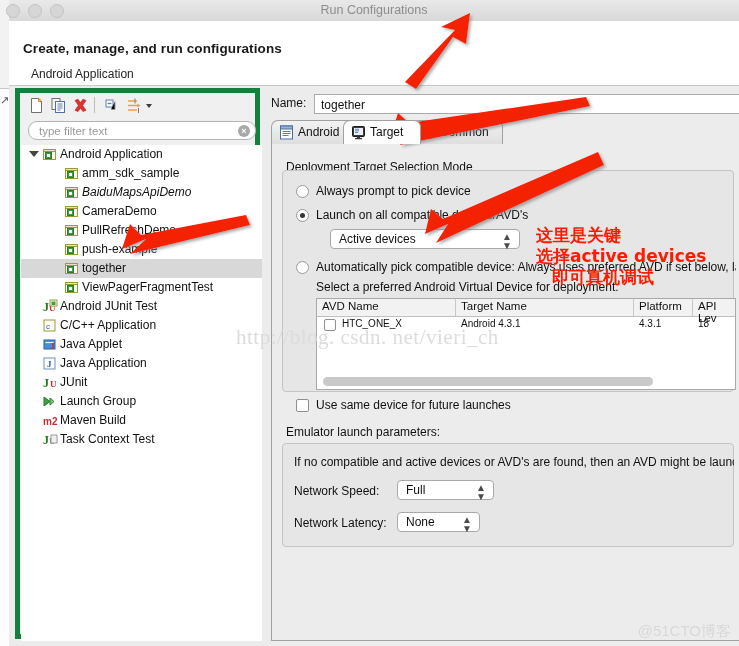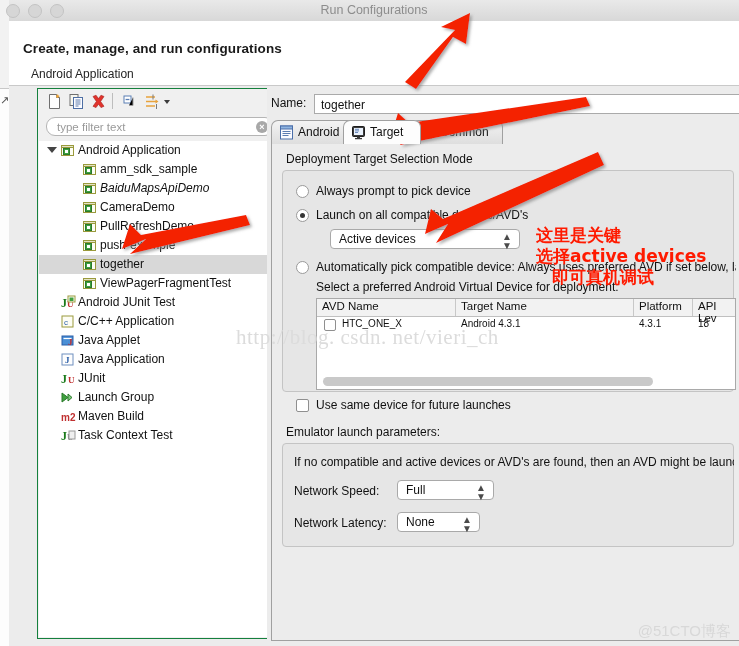--- a/index.html
+++ b/index.html
@@ -30,21 +30,21 @@
   .header{position:absolute;left:0;top:21px;width:730px;height:64px;background:#ffffff;
      border-bottom:1px solid #c9c9c9;}
   .hdr-title{position:absolute;left:14px;top:20px;font-size:13.5px;font-weight:bold;color:#1a1a1a;letter-spacing:.1px;}
   .hdr-sub{position:absolute;left:22px;top:46px;font-size:12px;color:#242424;}
 
   
   .body-area{position:absolute;left:0;top:86px;width:730px;height:560px;background:#ececec;}
 
   
   .left-pane{position:absolute;left:6px;top:2px;width:245px;height:551px;background:#f0f0f0;
-     border:1px solid #15803d;box-sizing:border-box;margin-left:22px;}
+     border:5px solid #15803d;box-sizing:border-box;}
   .toolbar{position:absolute;left:0;top:0;width:100%;height:26px;background:#f0f0f0;}
   .tb-ico{position:absolute;top:4px;width:17px;height:17px;}
   .tb-sep{position:absolute;top:4px;width:1px;height:16px;background:#bdbdbd;}
   .caret{position:absolute;top:11px;width:0;height:0;border-left:3.5px solid transparent;
      border-right:3.5px solid transparent;border-top:4px solid #3b3b3b;}
 
   .filter-wrap{position:absolute;left:8px;top:28px;width:228px;height:19px;background:#fff;
      border:1px solid #b5b5b5;border-radius:9px;box-sizing:border-box;}
   .filter-txt{position:absolute;left:10px;top:2px;font-size:11.5px;color:#9a9a9a;line-height:15px;}
   .filter-clear{position:absolute;right:5px;top:3px;width:12px;height:12px;border-radius:50%;
@@ -395,21 +395,21 @@
                 <path d="M5 1.5v12M8.5 1.5v12" stroke="#8a8a8a" stroke-width="0.8"></path>
                 <rect x="1.5" y="1.5" width="11" height="2.4" fill="#d5e2f2" stroke="#8a8a8a"></rect>
               </svg>
             </span>
             <span class="tab-lbl" style="left:28px">Common</span>
           </div>
         </div>
 
         <div class="tabcontent">
 
-          <div class="grp-title" style="left:14px;top:8px">Deployment Target Selection Mode</div>
+          <div class="grp-title" style="left:14px;top:16px">Deployment Target Selection Mode</div>
 
           <div class="grp-box" style="left:10px;top:26px;width:452px;height:222px"></div>
 
           <div class="radio" style="left:24px;top:41px"></div>
           <div class="rlbl" style="left:44px;top:40px">Always prompt to pick device</div>
 
           <div class="radio on" style="left:24px;top:65px"></div>
           <div class="rlbl" style="left:44px;top:64px">Launch on all compatible devices/AVD's</div>
 
           <div class="combo" style="left:58px;top:85px;width:190px;height:20px">

